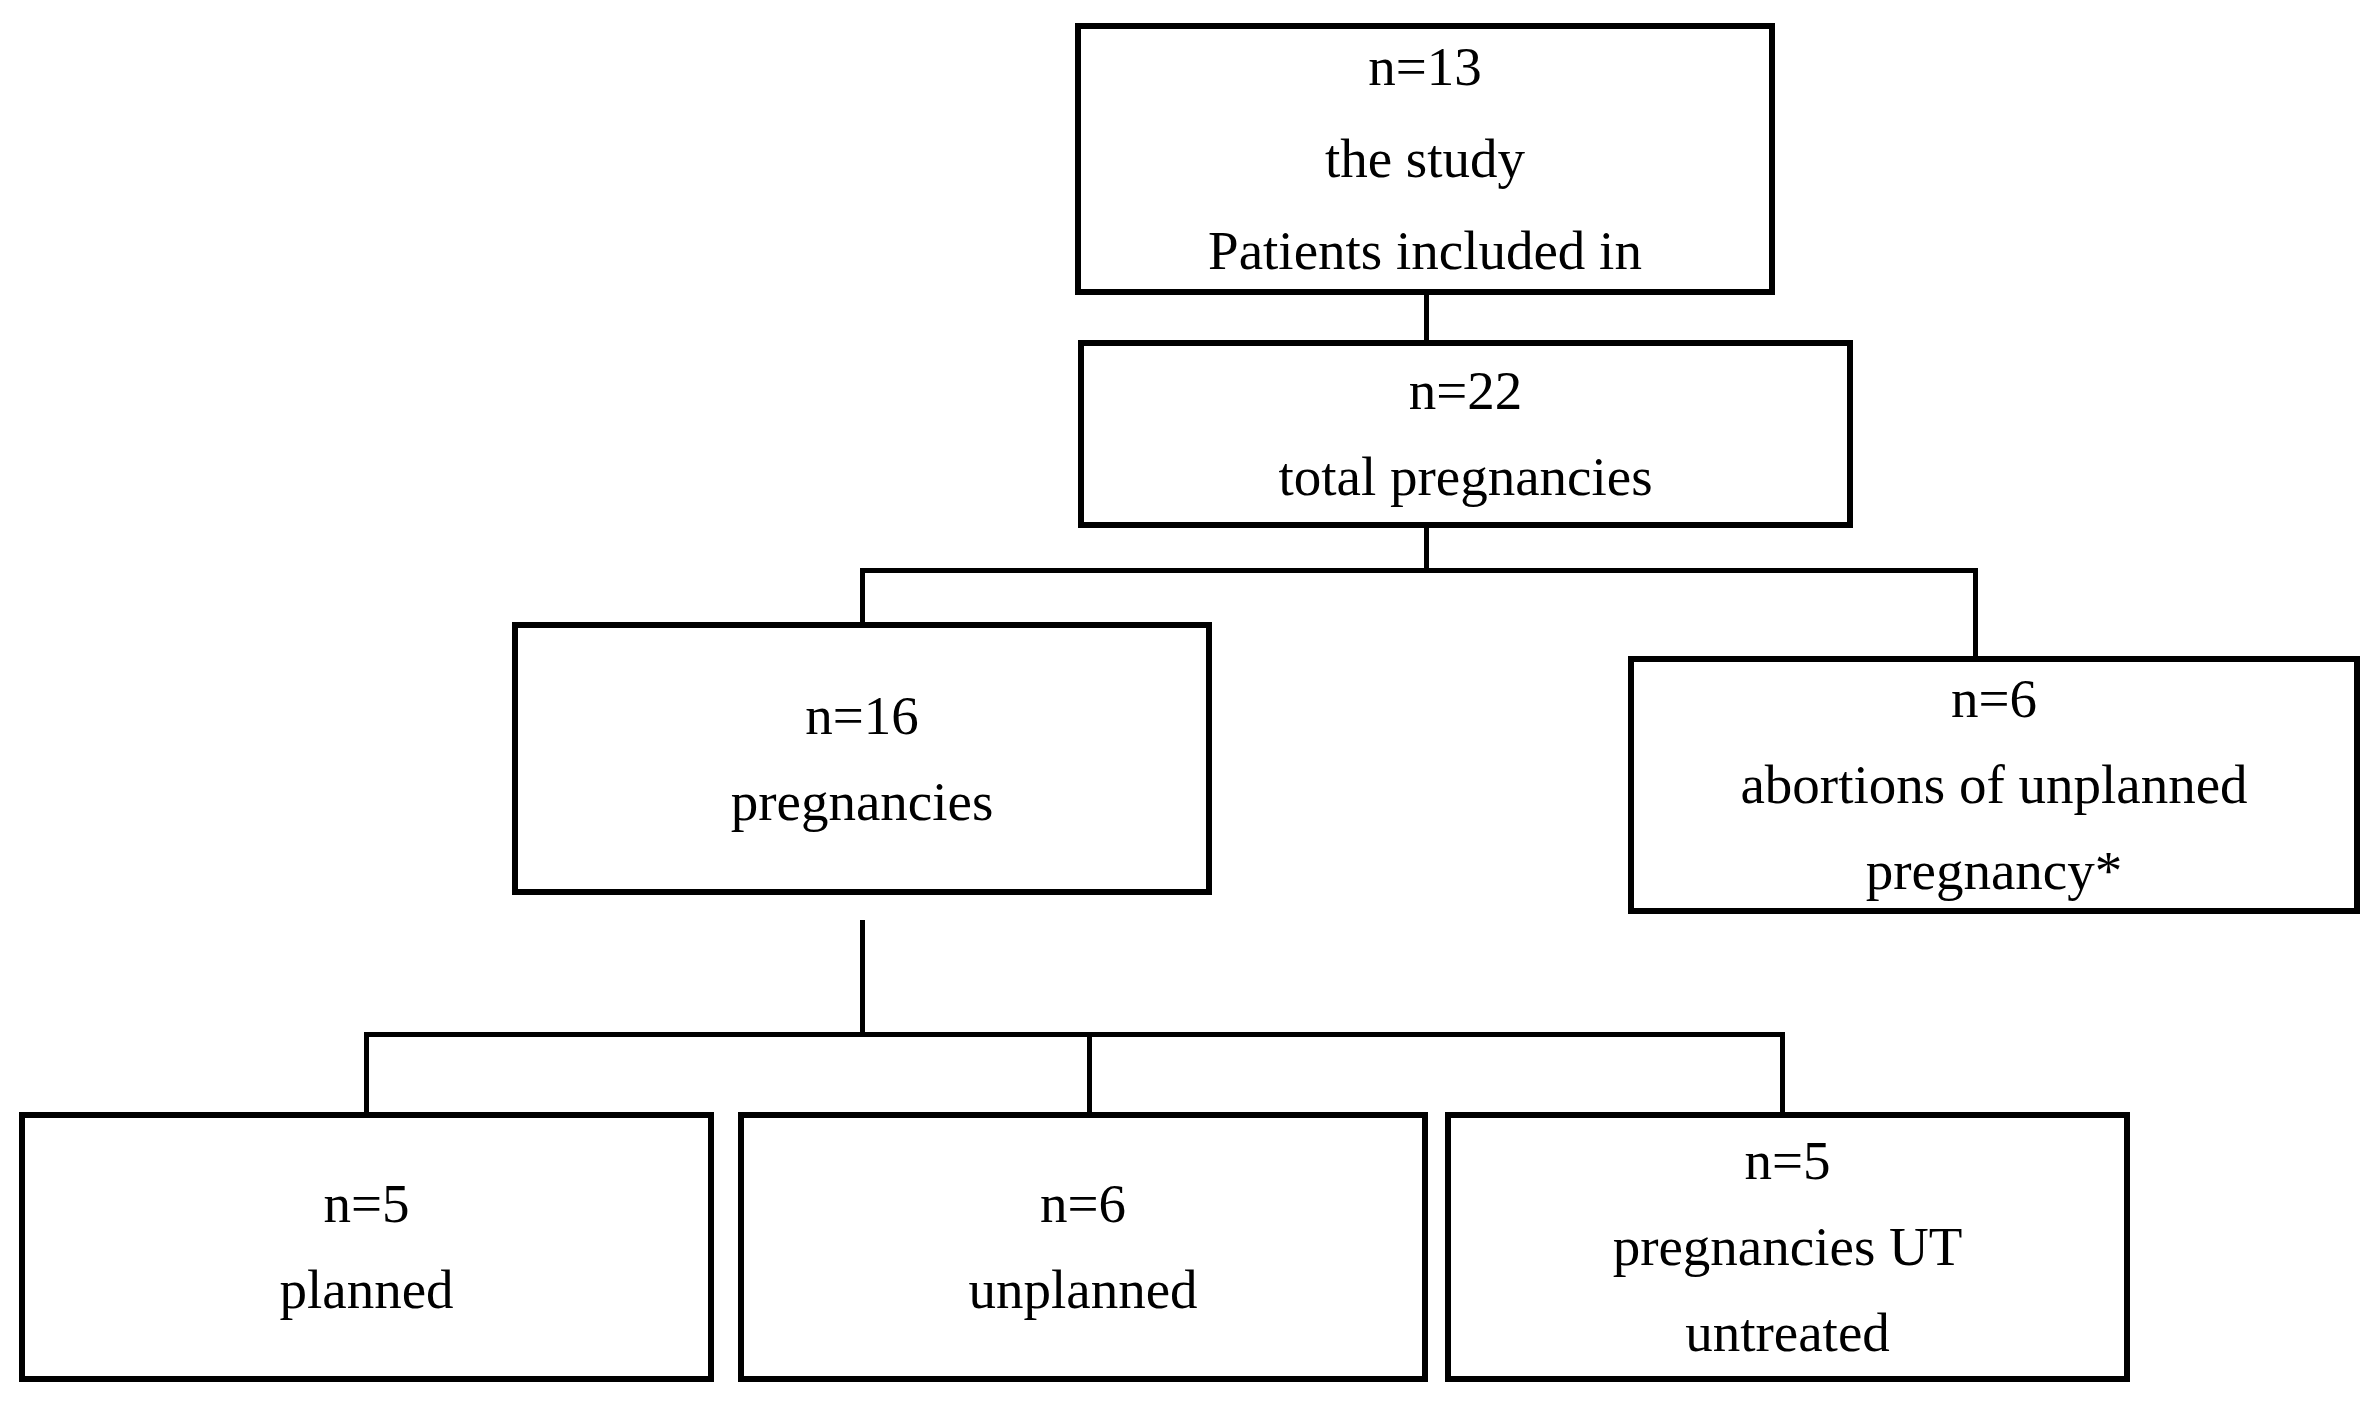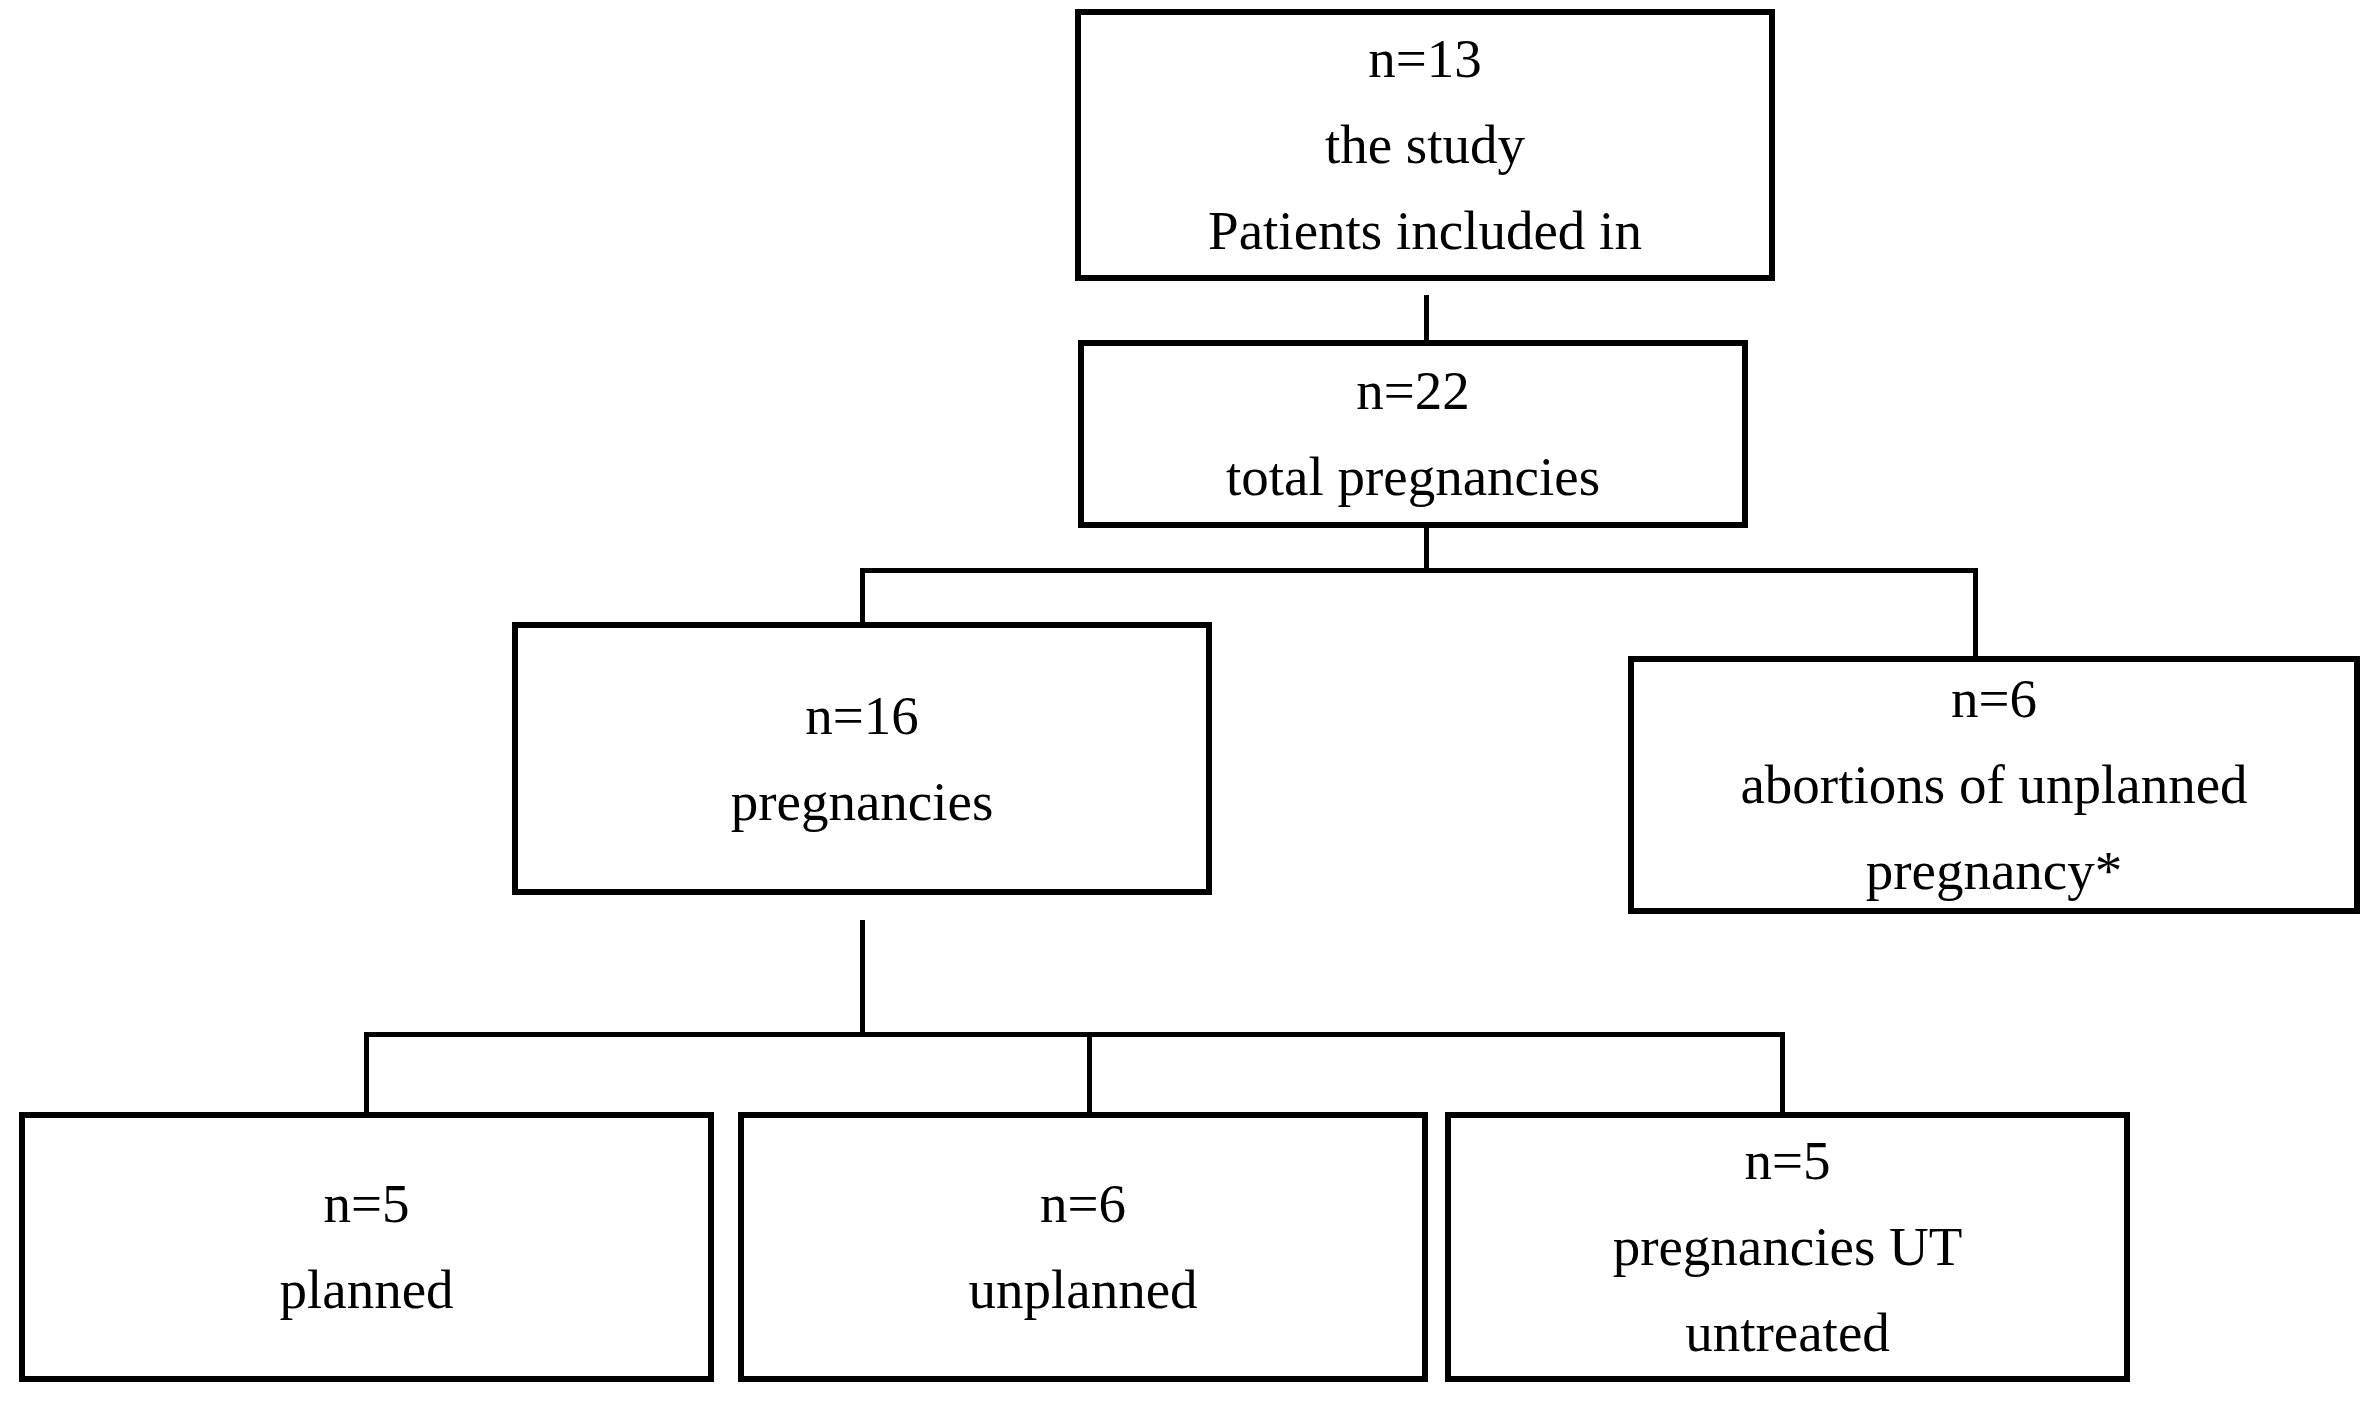--- a/index.html
+++ b/index.html
@@ -20,22 +20,22 @@
     align-items:center;
     justify-content:center;
     text-align:center;
     font-size:55px;
     line-height:86px;
     white-space:nowrap;
   }
   .conn{position:absolute;background:#000000;}
 
   
-  #node-1{left:1075px;top:9px;width:700px;height:272px;}
-  #node-2{left:1078px;top:340px;width:670px;height:188px;}
+  #node-1{left:1075px;top:23px;width:700px;height:272px;gap:6px;}
+  #node-2{left:1078px;top:340px;width:775px;height:188px;}
   #node-3{left:512px;top:622px;width:700px;height:273px;}
   #node-4{left:1628px;top:656px;width:732px;height:258px;}
   #node-5{left:19px;top:1112px;width:695px;height:270px;}
   #node-6{left:738px;top:1112px;width:690px;height:270px;}
   #node-7{left:1445px;top:1112px;width:685px;height:270px;}
 
   
   #c1{left:1424px;top:295px;width:5px;height:48px;}
   #c2{left:1424px;top:526px;width:5px;height:47px;}
   #c3{left:860px;top:568px;width:1118px;height:5px;}

